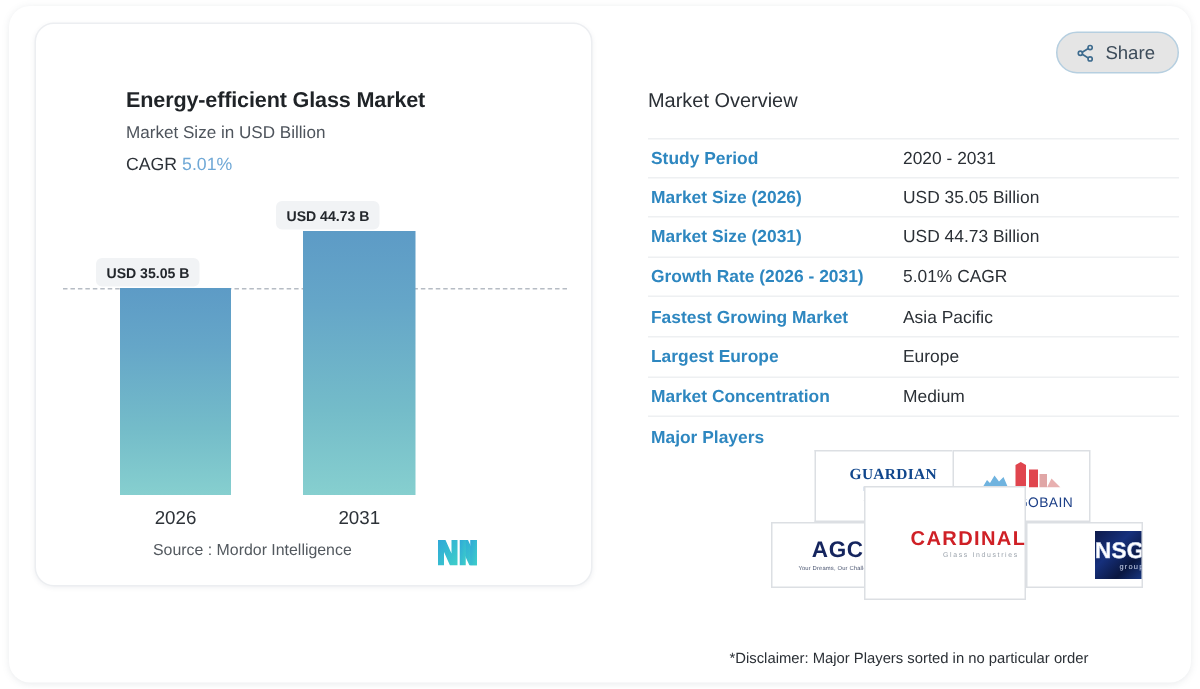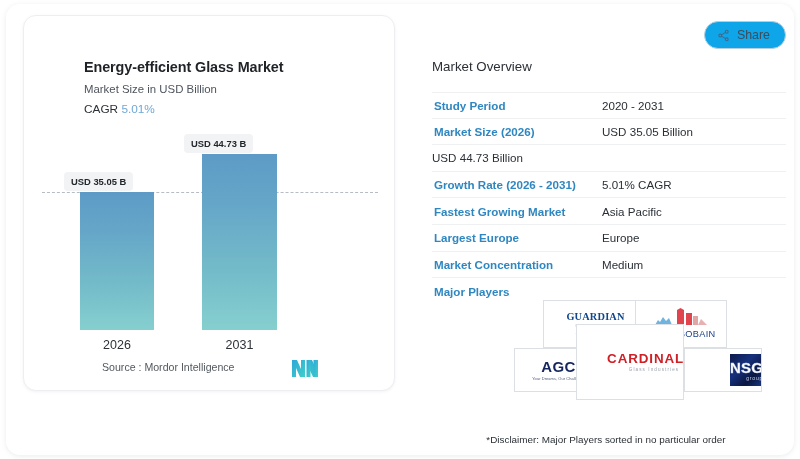--- a/index.html
+++ b/index.html
@@ -107,21 +107,21 @@
     left: 418px; top: 10px;
     width: 362px; height: 435px;
   }
   .share-btn {
     position: absolute;
     right: 0px; top: 7px;
     height: 28px;
     padding: 0 15px 0 12px;
     border: 1px solid #b6cfe0;
     border-radius: 16px;
-    background: #0ea5e9;
+    background: #e5e5e5;
     display: flex; align-items: center; gap: 7px;
     font-size: 12.4px; color: #3d4c5a;
     cursor: pointer;
   }
   .overview-title {
     position: absolute;
     left: 8px; top: 45px;
     font-size: 13.3px; color: #2b3036;
   }
 
@@ -274,20 +274,21 @@
       <div class="table">
         <div class="trow">
           <div class="tkey">Study Period</div>
           <div class="tval">2020 - 2031</div>
         </div>
         <div class="trow">
           <div class="tkey">Market Size (2026)</div>
           <div class="tval">USD 35.05 Billion</div>
         </div>
         <div class="trow">
+          <div class="tkey">Market Size (2031)</div>
           <div class="tval">USD 44.73 Billion</div>
         </div>
         <div class="trow">
           <div class="tkey">Growth Rate (2026 - 2031)</div>
           <div class="tval">5.01% CAGR</div>
         </div>
         <div class="trow">
           <div class="tkey">Fastest Growing Market</div>
           <div class="tval">Asia Pacific</div>
         </div>

